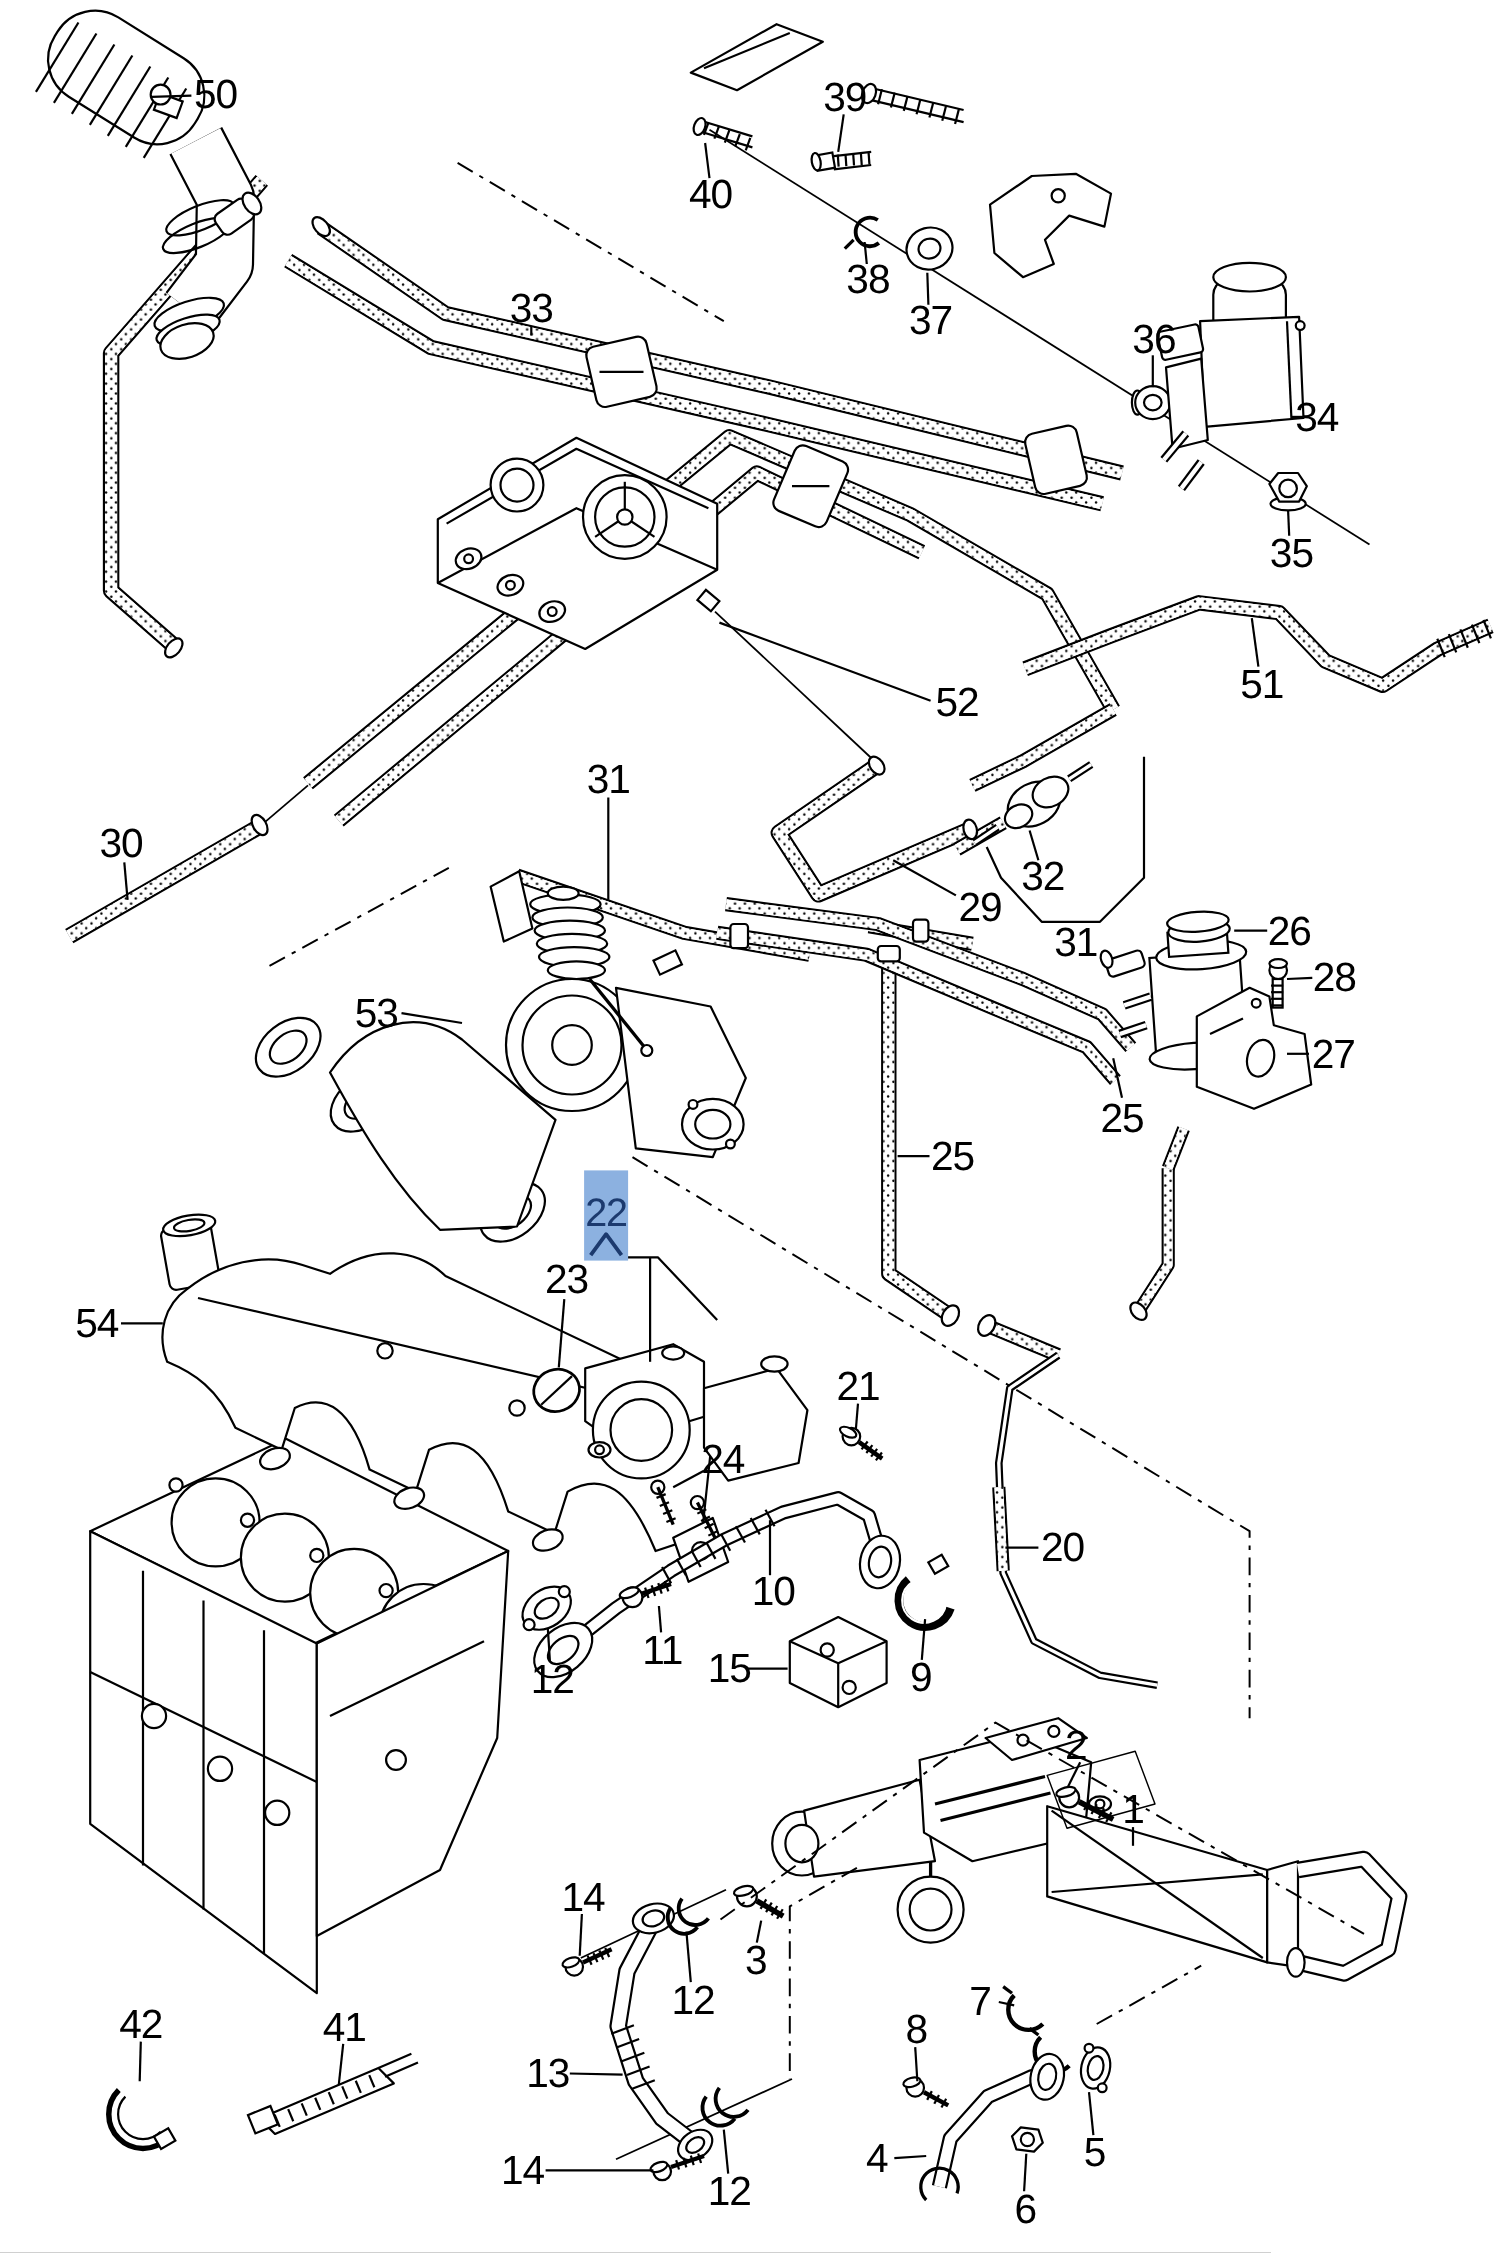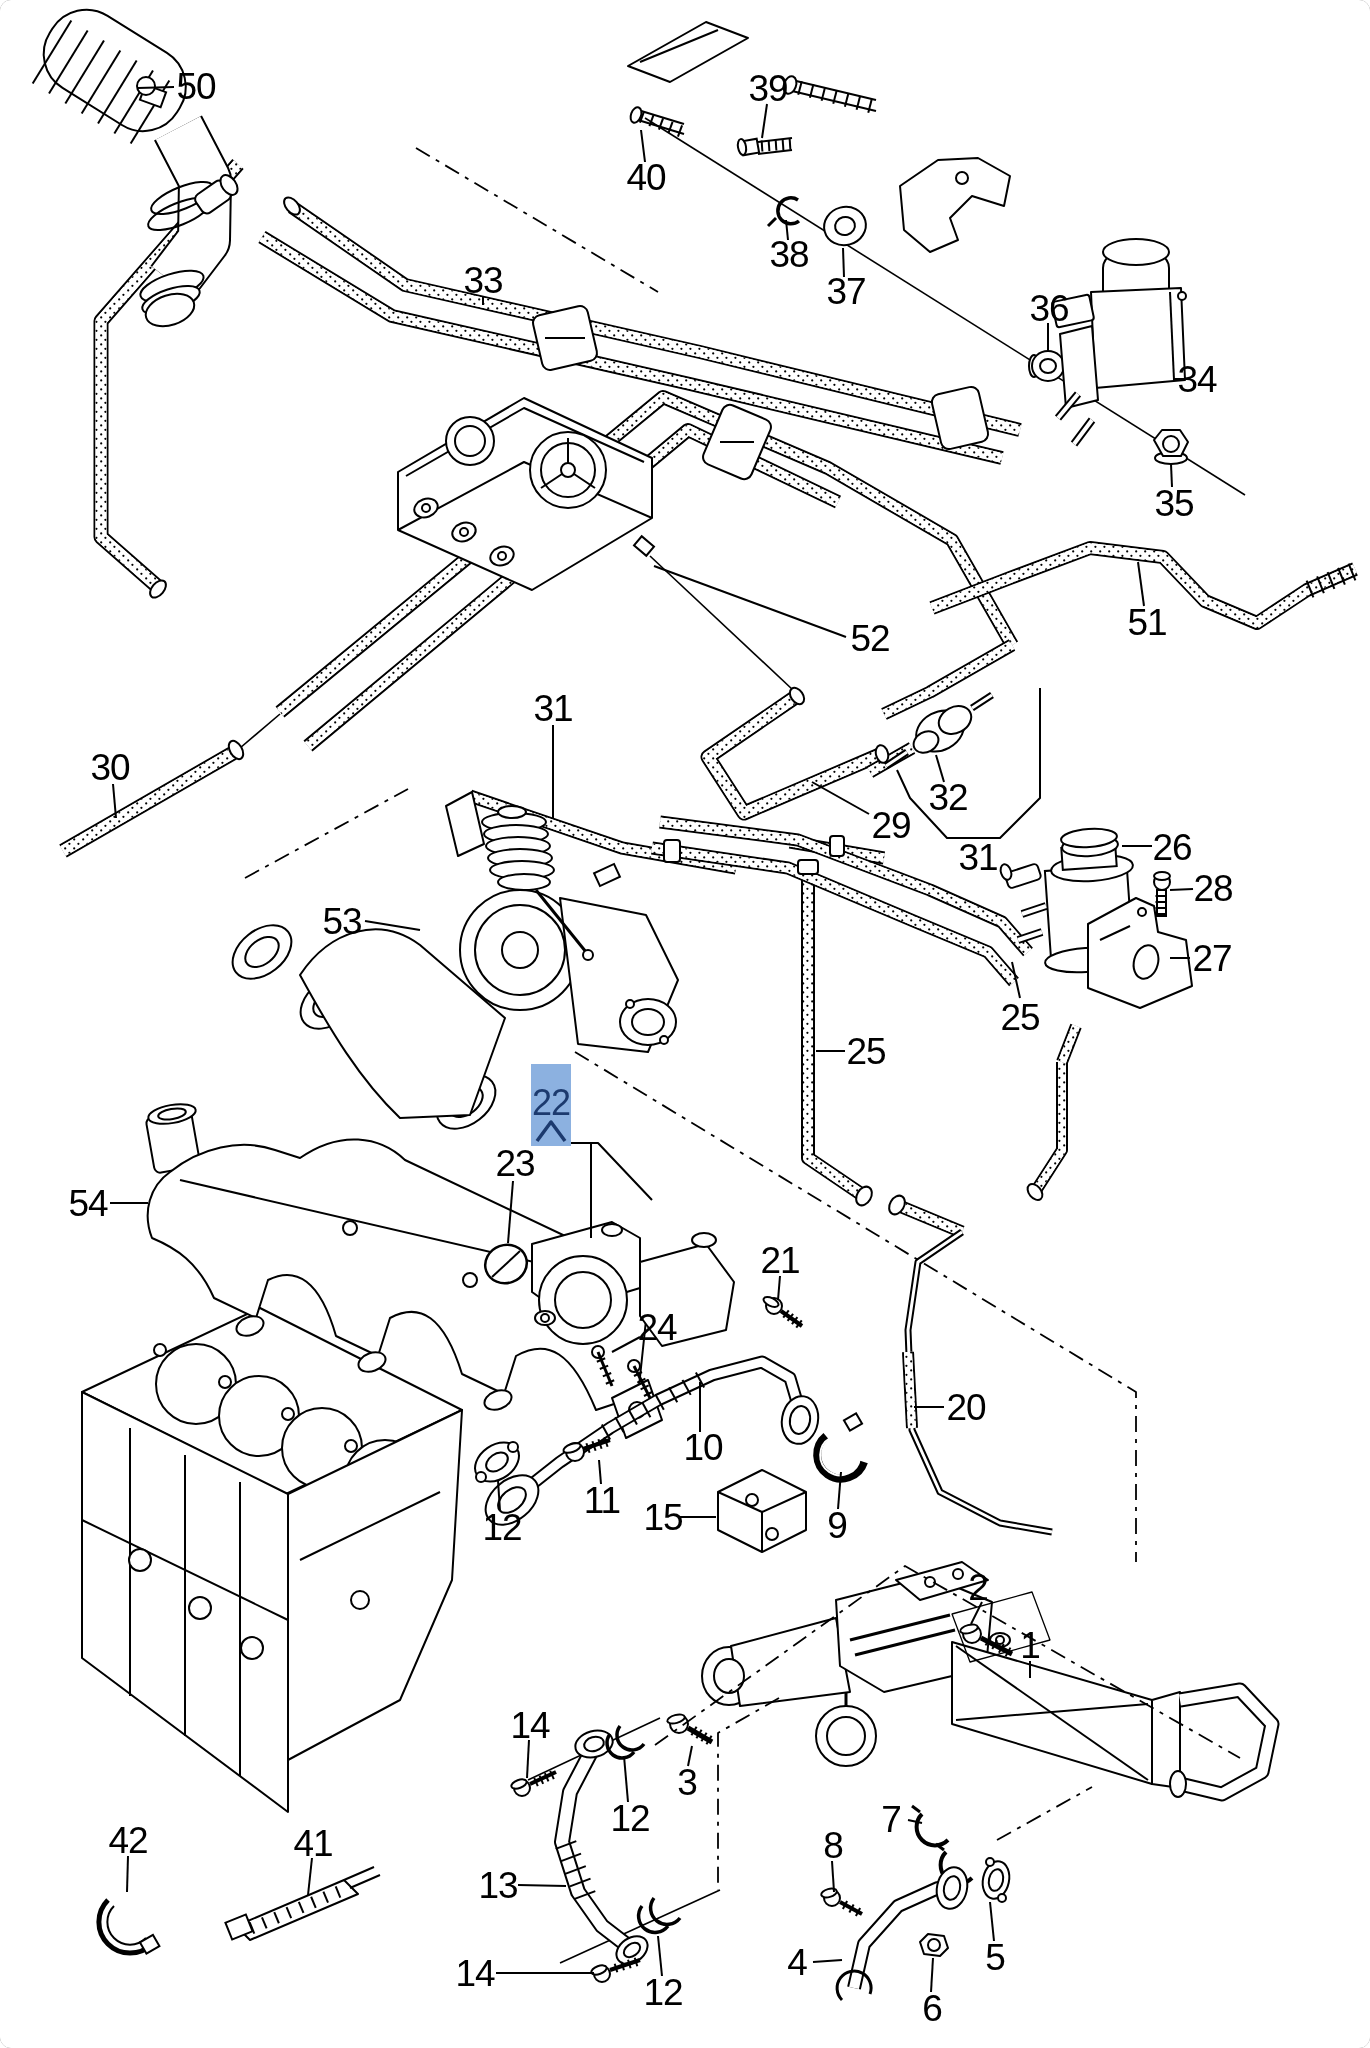--- a/index.html
+++ b/index.html
@@ -1,17 +1,17 @@
 <!DOCTYPE html>
 <html><head>
 <meta charset="utf-8">
 <style>
   html,body{margin:0;padding:0;background:#fff;}
   body{font-family:"Liberation Sans", sans-serif;}
-  #stage{position:relative;width:1370px;height:2048px;background:#737373;overflow:hidden;border-radius:11px;}
+  #stage{position:relative;width:1370px;height:2048px;background:#737373;overflow:hidden;}
   svg{display:block;}
   text.callout{font-family:"Liberation Sans","DejaVu Sans",sans-serif;font-size:37px;letter-spacing:-1px;fill:#000;}
   text.callout.hl{fill:#1C3A6E;font-size:36px;}
 </style>
 </head>
 <body>
 
 <div id="stage">
   <svg id="diagram" xmlns="http://www.w3.org/2000/svg" width="1370" height="2048" viewBox="0 0 1370 2048" style="background: rgb(255, 255, 255);">
     <defs>

